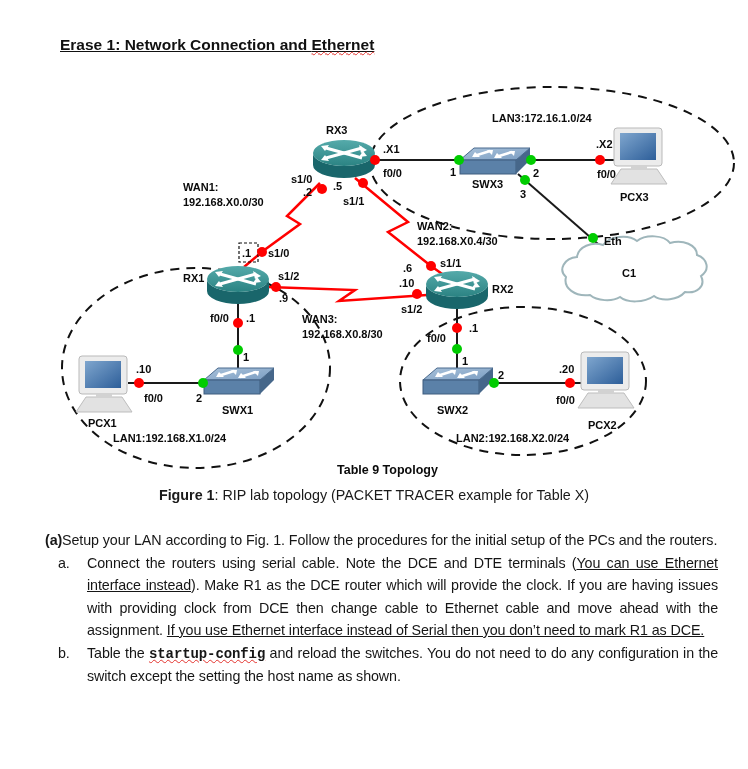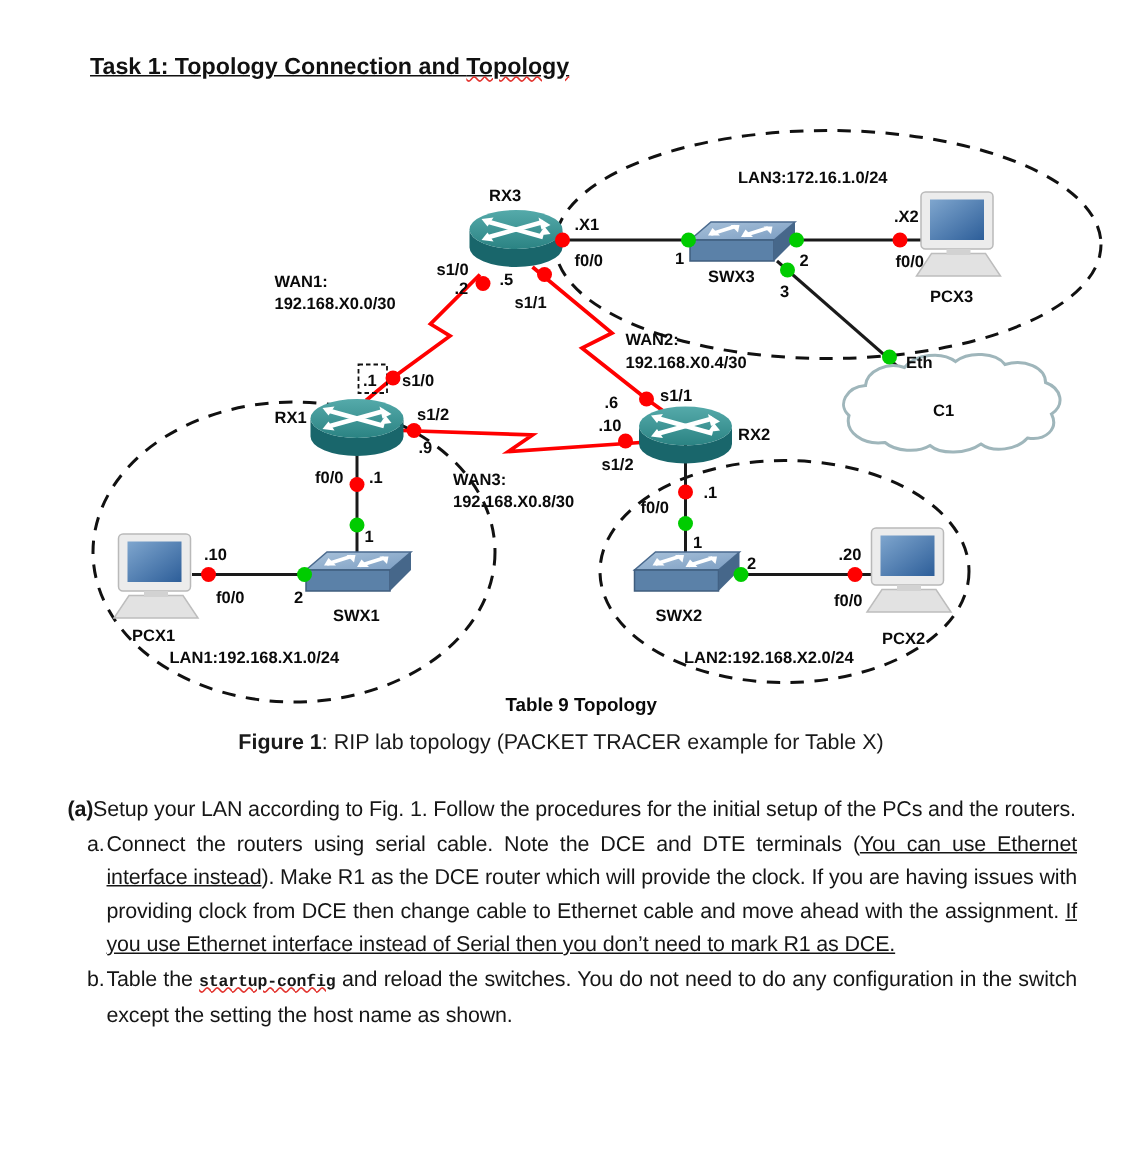--- a/index.html
+++ b/index.html
@@ -26,32 +26,32 @@
   .instructions{
     position:absolute;left:45px;top:529px;width:673px;
     font-size:14.3px;line-height:22.5px;text-align:justify;color:#161616;
     letter-spacing:-0.1px;
   }
   .para{position:relative;}
   .para .marker{position:absolute;left:0;top:0;}
   .para-a .marker{font-weight:bold;}
   .para-a .ptext{margin-left:17px;}
   .para-sub .marker{left:13px;}
-  .para-sub .ptext{margin-left:26px;}
+  .para-sub .ptext{margin-left:42px;}
   .u{text-decoration:underline;}
   .code{
-    font-family:"Liberation Mono",monospace;font-weight:bold;font-size:11px;
+    font-family:"Liberation Mono",monospace;font-weight:bold;font-size:14px;
     text-decoration-line:underline;text-decoration-style:wavy;
     text-decoration-color:#e3342f;text-decoration-thickness:1px;
   }
 </style>
 </head>
 <body>
 
-<div class="title"><span>Task 1: Topology Connection and </span><span class="squiggle">Topology</span></div>
+<div class="title"><span>Erase 1: Network Connection and </span><span class="squiggle">Ethernet</span></div>
 
 <svg id="diagram" width="748" height="520" viewBox="0 0 748 520">
   <defs>
     <linearGradient id="routerTop" x1="0" y1="0" x2="0" y2="1">
       <stop offset="0" stop-color="#55aaaa"></stop>
         <stop offset="1" stop-color="#2b8383"></stop>
     </linearGradient>
     <linearGradient id="switchTop" x1="0" y1="0" x2="1" y2="1">
       <stop offset="0" stop-color="#a9c2da"></stop>
         <stop offset="1" stop-color="#7b9dc2"></stop>

